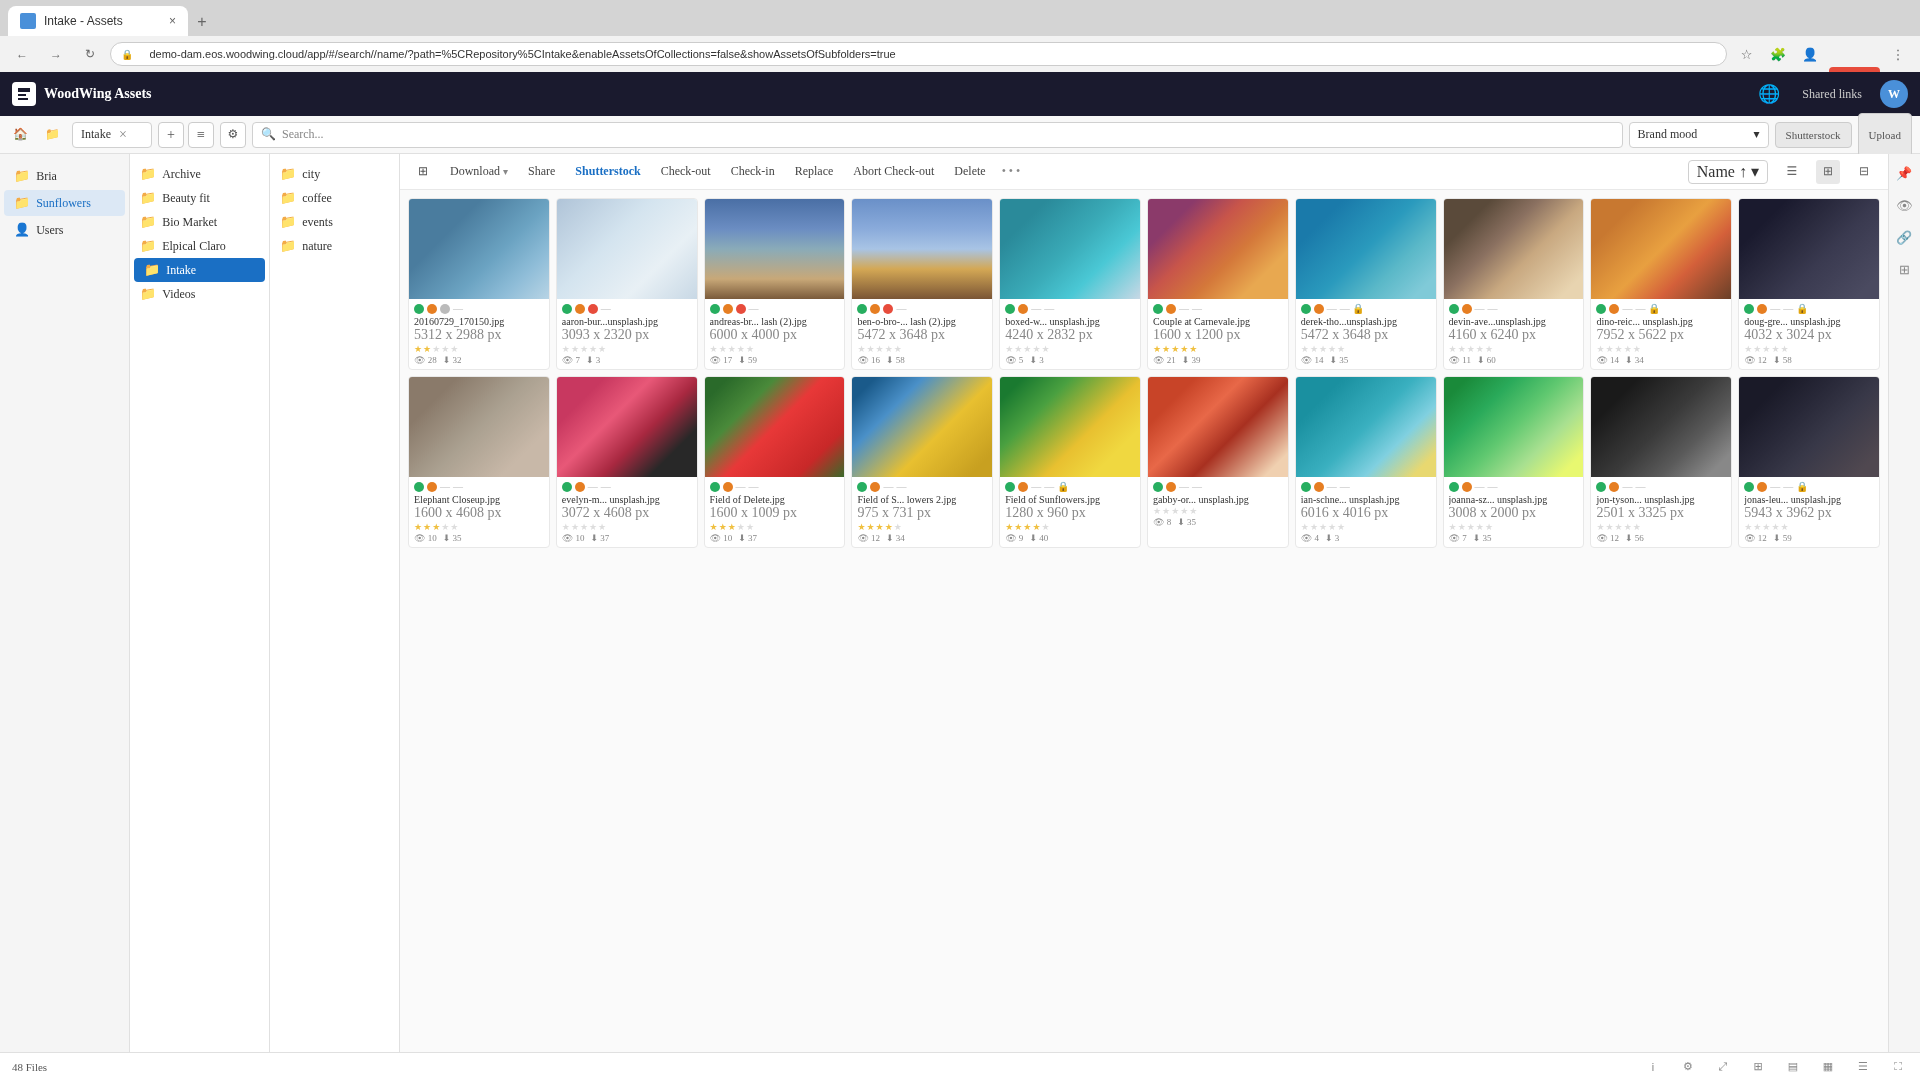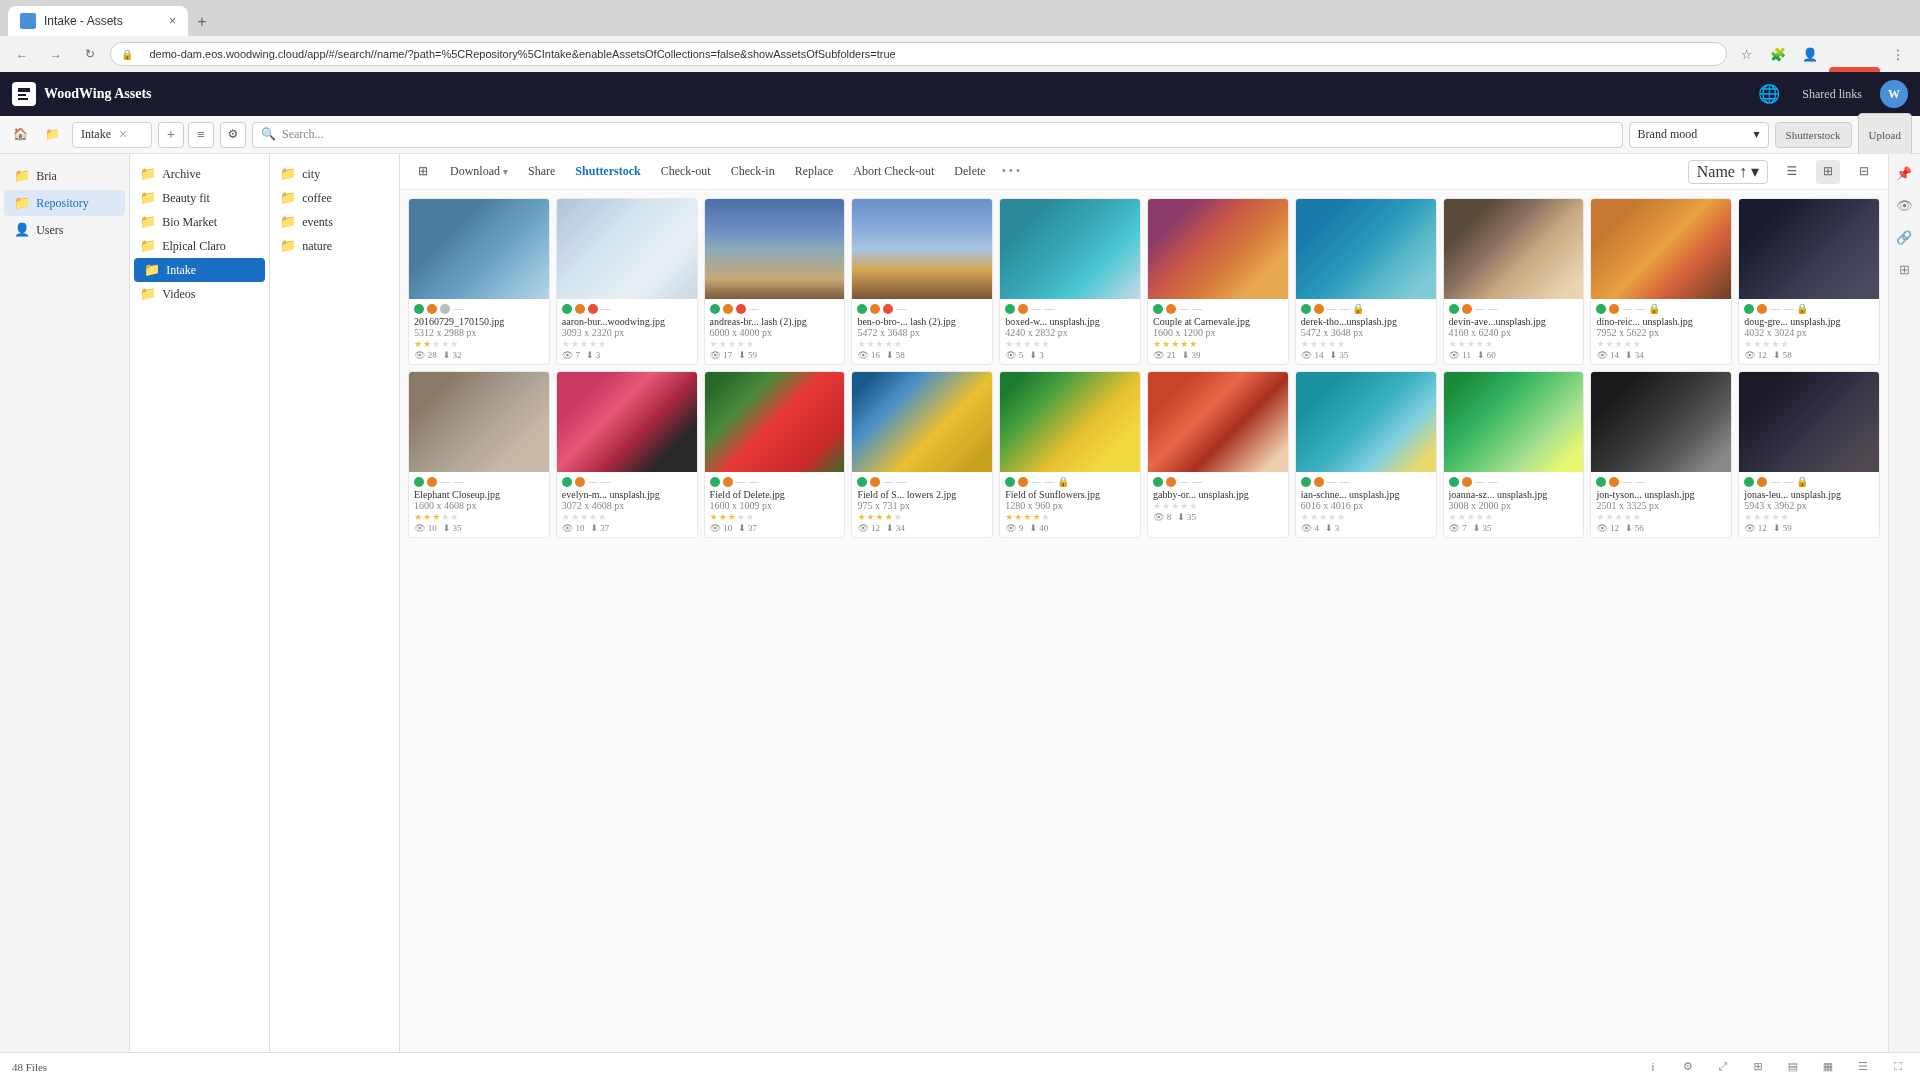--- a/index.html
+++ b/index.html
@@ -89,21 +89,21 @@
     .asset-thumb { width: 100%; height: 100px; object-fit: cover; background: #ddd; display: flex; align-items: center; justify-content: center; overflow: hidden; }
     .asset-info { padding: 4px 5px; }
     .asset-flags { display: flex; align-items: center; gap: 3px; margin-bottom: 2px; }
     .flag-dot { width: 10px; height: 10px; border-radius: 50%; flex-shrink: 0; }
     .flag-green { background: #27ae60; }
     .flag-orange { background: #e67e22; }
     .flag-red { background: #e74c3c; }
     .flag-gray { background: #bbb; }
     .flag-dash { color: #bbb; font-size: 10px; }
     .asset-name { font-size: 10px; color: #333; white-space: nowrap; overflow: hidden; text-overflow: ellipsis; font-weight: 500; }
-    .asset-dims { font-size: 10px; color: #888; }
+    .asset-dims { font-size: 14px; color: #888; }
     .asset-stars { display: flex; gap: 1px; margin: 1px 0; }
     .star { color: #f0c040; font-size: 9px; }
     .star.empty { color: #ddd; }
     .asset-stats { display: flex; gap: 6px; font-size: 9px; color: #888; }
     .stat-item { display: flex; align-items: center; gap: 2px; }
 
     
     .status-bar { height: 28px; background: white; border-top: 1px solid #e0e0e0; display: flex; align-items: center; padding: 0 12px; gap: 15px; font-size: 11px; color: #555; }
     .status-spacer { flex: 1; }
     .status-btn { width: 20px; height: 20px; display: flex; align-items: center; justify-content: center; color: #888; cursor: pointer; }
@@ -211,21 +211,21 @@
 
   <div class="main-content">
 
     <div class="sidebar">
       <div class="sidebar-item">
         <span class="sidebar-item-icon">📁</span>
         <span>Bria</span>
       </div>
       <div class="sidebar-item active">
         <span class="sidebar-item-icon">📁</span>
-        <span>Repository</span>
+        <span>Sunflowers</span>
       </div>
       <div class="sidebar-item">
         <span class="sidebar-item-icon">👤</span>
         <span>Users</span>
       </div>
     </div>
 
     <div class="folder-panel">
       <div class="folder-item">
         <span class="folder-item-icon">📁</span>
@@ -341,21 +341,21 @@
             </div>
             <div class="asset-card">
               <div class="asset-thumb thumb-snow"></div>
               <div class="asset-info">
                 <div class="asset-flags">
                   <span class="flag-dot flag-green"></span>
                   <span class="flag-dot flag-orange"></span>
                   <span class="flag-dot flag-red"></span>
                   <span class="flag-dash">—</span>
                 </div>
-                <div class="asset-name">aaron-bur...woodwing.jpg</div>
+                <div class="asset-name">aaron-bur...unsplash.jpg</div>
                 <div class="asset-dims">3093 x 2320 px</div>
                 <div class="asset-stars">
                   <span class="star empty">★</span>
                   <span class="star empty">★</span>
                   <span class="star empty">★</span>
                   <span class="star empty">★</span>
                   <span class="star empty">★</span>
                 </div>
                 <div class="asset-stats">
                   <span class="stat-item">👁 7</span>

